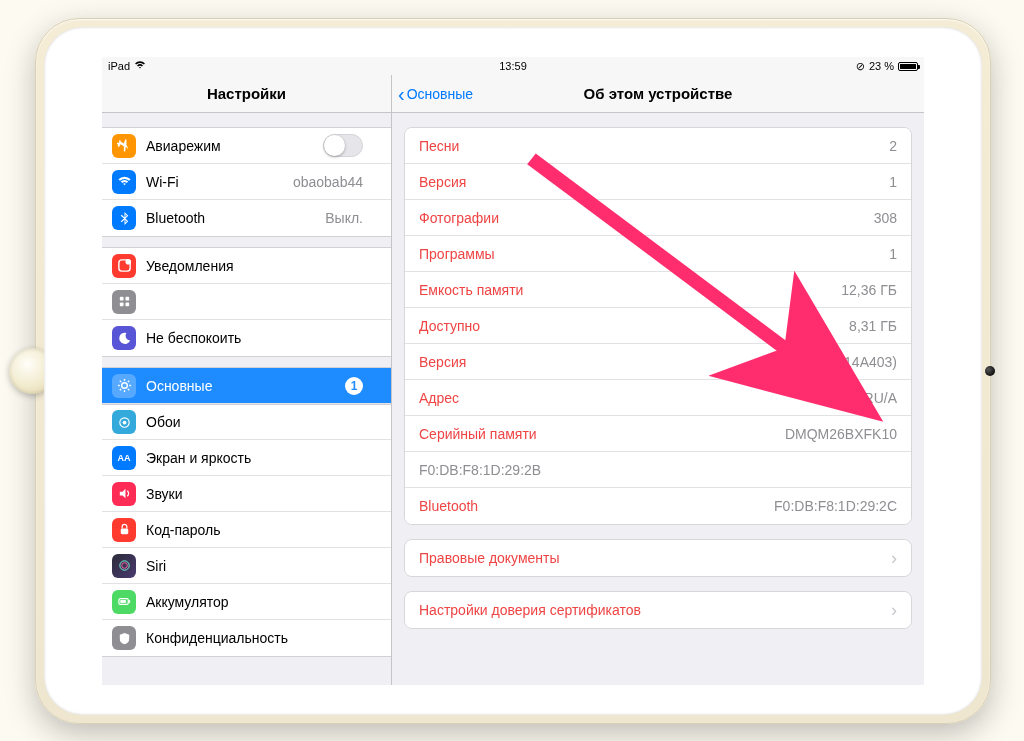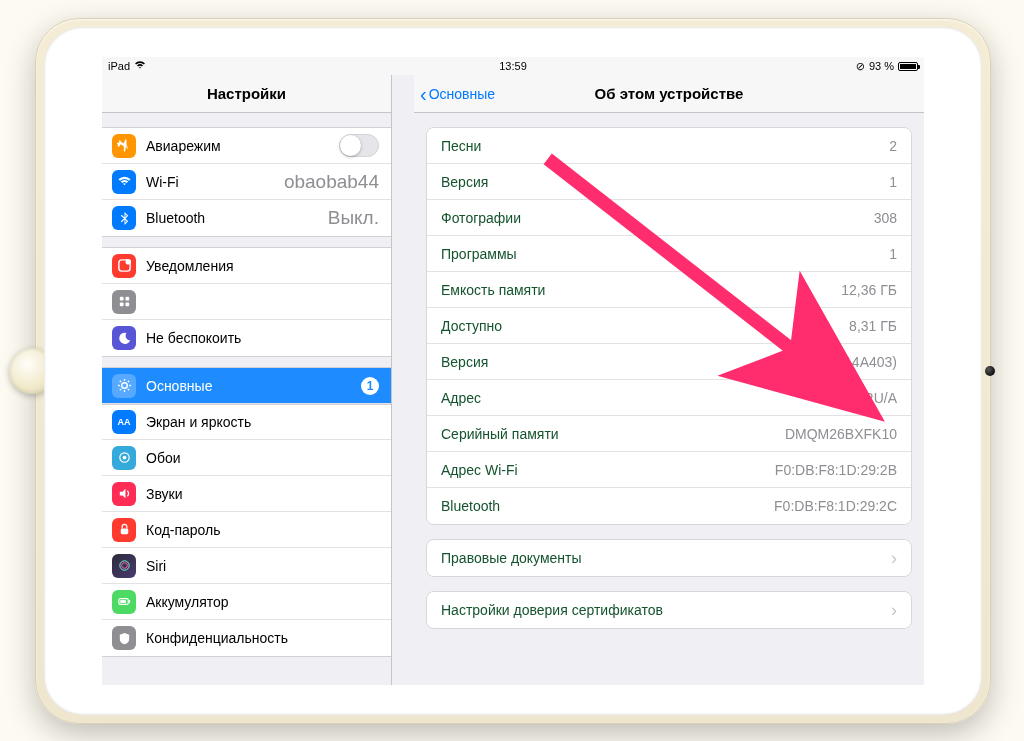--- a/index.html
+++ b/index.html
@@ -52,47 +52,47 @@
     padding: 0 6px;
     background: #f7f7f7;
   }
   .status-left { flex: 1; display: flex; align-items: center; gap: 4px; }
   .status-center { flex: 1; text-align: center; }
   .status-right { flex: 1; display: flex; justify-content: flex-end; align-items: center; gap: 4px; }
   .battery { width: 20px; height: 9px; border: 1px solid #000; border-radius: 2px; position: relative; }
   .battery::after { content:""; position:absolute; right:-3px; top:2px; width:2px; height:4px; background:#000; border-radius:0 1px 1px 0;}
   .battery-fill { position:absolute; left:1px; top:1px; bottom:1px; width: 90%; background:#000; }
 
-  .columns { flex:1; display:flex; overflow:hidden;gap:22px; }
+  .columns { flex:1; display:flex; overflow:hidden; }
   .sidebar { width: 290px; background:#efeff4; border-right:1px solid #c5c5c8; display:flex; flex-direction:column; }
   .sidebar-header { height:38px; display:flex; align-items:center; justify-content:center; font-weight:600; font-size:15px; background:#f7f7f8; border-bottom:1px solid #c5c5c8;}
   .content { flex:1; background:#efeff4; overflow:auto; position: relative; }
   .content-header { height:38px; display:flex; align-items:center; background:#f7f7f8; border-bottom:1px solid #c5c5c8; position:relative; }
   .back { position:absolute; left:6px; display:flex; align-items:center; color:#007aff; font-size:14px; gap:2px;}
   .content-title { flex:1; text-align:center; font-weight:600; font-size:15px;}
 
   .group { margin: 10px 0 0 0; background:#fff; border-top:1px solid #d1d1d5; border-bottom:1px solid #d1d1d5; }
   .group.first { margin-top: 14px; }
-  .row { display:flex; align-items:center; height:36px; padding: 0 12px 0 10px; border-bottom:1px solid #e2e2e5; position:relative; font-size:14px;}
+  .row { display:flex; align-items:center; height:36px; padding: 0 28px 0 10px; border-bottom:1px solid #e2e2e5; position:relative; font-size:14px;}
   .row:last-child { border-bottom:none; }
   .row .icon { width:24px; height:24px; border-radius:6px; margin-right:10px; display:flex; align-items:center; justify-content:center; flex-shrink:0; }
   .row .label { flex:1; color:#000; }
-  .row .value { color:#8e8e93; font-size:19px; }
+  .row .value { color:#8e8e93; font-size:14px; }
   .row.selected { background:#1e8cff; color:#fff; }
   .row.selected .label, .row.selected .value { color:#fff; }
   .row.selected + .row { border-top:1px solid #d1d1d5; }
   .badge { min-width:18px; height:18px; border-radius:9px; background:#fff; color:#1e8cff; display:flex; align-items:center; justify-content:center; font-size:12px; font-weight:600; padding:0 4px;}
   .toggle { width:40px; height:23px; border-radius:12px; background:#e5e5ea; position:relative; border:1px solid #d4d4d8;}
   .toggle-knob { width:21px; height:21px; background:#fff; border-radius:50%; position:absolute; left:0; top:0; box-shadow:0 1px 3px rgba(0,0,0,0.3);}
 
   .sidebar-scroll { flex:1; overflow:auto; }
 
   .kv-row { display:flex; align-items:center; height:36px; padding:0 14px; border-bottom:1px solid #e2e2e5; background:#fff; font-size:14px;}
   .kv-row:last-child { border-bottom:none; }
-  .kv-row .k { flex:1; color:#14532d;}
+  .kv-row .k { flex:1; color:#ef4444;}
   .kv-row .v { color:#8e8e93; }
   .chev { color:#c7c7cc; font-size:18px; margin-left:6px; line-height:1; }
 
   .content-group { margin: 14px 12px 0 12px; background:#fff; border:1px solid #d7d7db; border-radius:8px; overflow:hidden; }
 
   
   .ic { color:#fff; font-size:13px; font-weight:bold;}
   .ic svg { width:15px; height:15px; display:block;}
 
   
@@ -112,21 +112,21 @@
           <span>iPad</span>
           <span>
             <svg viewBox="0 0 14 10" width="12" height="10">
                 <path d="M7 9 L5.8 7.8 A2 2 0 0 1 8.2 7.8 Z M3.5 5.5 A5 5 0 0 1 10.5 5.5 L9.2 6.8 A3.2 3.2 0 0 0 4.8 6.8 Z M1.2 3.2 A8 8 0 0 1 12.8 3.2 L11.5 4.5 A6.2 6.2 0 0 0 2.5 4.5 Z" fill="#000"></path>
               </svg>
           </span>
         </div>
         <div class="status-center"><span>13:59</span></div>
         <div class="status-right">
           <span>⊘</span>
-          <span>93 %</span>
+          <span>23 %</span>
           <span class="battery">
               <span class="battery-fill"></span>
             </span>
         </div>
       </div>
 
       <div class="columns">
 
         <div class="sidebar">
           <div class="sidebar-header">Настройки</div>
@@ -222,35 +222,35 @@
                           <line x1="3" y1="13" x2="4.4" y2="11.6"></line>
                           <line x1="11.6" y1="4.4" x2="13" y2="3"></line>
                         </g>
                       </svg>
                     </span>
                   </div>
                 <span class="label">Основные</span>
                 <span class="badge">1</span>
               </div>
               <div class="row">
+                <div class="icon" style="background:#34aadc">
+                    <span class="ic">
+                      <svg viewBox="0 0 16 16">
+                        <circle cx="8" cy="8" r="5" fill="none" stroke="#fff" stroke-width="1.2"></circle>
+                        <circle cx="8" cy="8" r="2" fill="#fff"></circle>
+                      </svg>
+                    </span>
+                  </div>
+                <span class="label">Обои</span>
+              </div>
+              <div class="row">
                 <div class="icon" style="background:#007aff">
                     <span class="ic" style="font-size:9px;">AA</span>
                   </div>
                 <span class="label">Экран и яркость</span>
-              </div>
-              <div class="row">
-                <div class="icon" style="background:#34aadc">
-                    <span class="ic">
-                      <svg viewBox="0 0 16 16">
-                        <circle cx="8" cy="8" r="5" fill="none" stroke="#fff" stroke-width="1.2"></circle>
-                        <circle cx="8" cy="8" r="2" fill="#fff"></circle>
-                      </svg>
-                    </span>
-                  </div>
-                <span class="label">Обои</span>
               </div>
               <div class="row">
                 <div class="icon" style="background:#ff2d55">
                     <span class="ic">
                       <svg viewBox="0 0 16 16">
                         <path d="M3 6 L6 6 L9 3 L9 13 L6 10 L3 10 Z" fill="#fff"></path>
                         <path d="M11 5 A4 4 0 0 1 11 11" fill="none" stroke="#fff" stroke-width="1.3"></path>
                       </svg>
                     </span>
                   </div>
@@ -345,21 +345,20 @@
               </div>
             <div class="kv-row">
                 <span class="k">Адрес</span>
                 <span class="v">MD785RU/A</span>
               </div>
             <div class="kv-row">
                 <span class="k">Серийный памяти</span>
                 <span class="v">DMQM26BXFK10</span>
               </div>
             <div class="kv-row">
-                <span class="k">Адрес Wi-Fi</span>
                 <span class="v">F0:DB:F8:1D:29:2B</span>
               </div>
             <div class="kv-row">
                 <span class="k">Bluetooth</span>
                 <span class="v">F0:DB:F8:1D:29:2C</span>
               </div>
           </div>
 
           <div class="content-group">
             <div class="kv-row">

